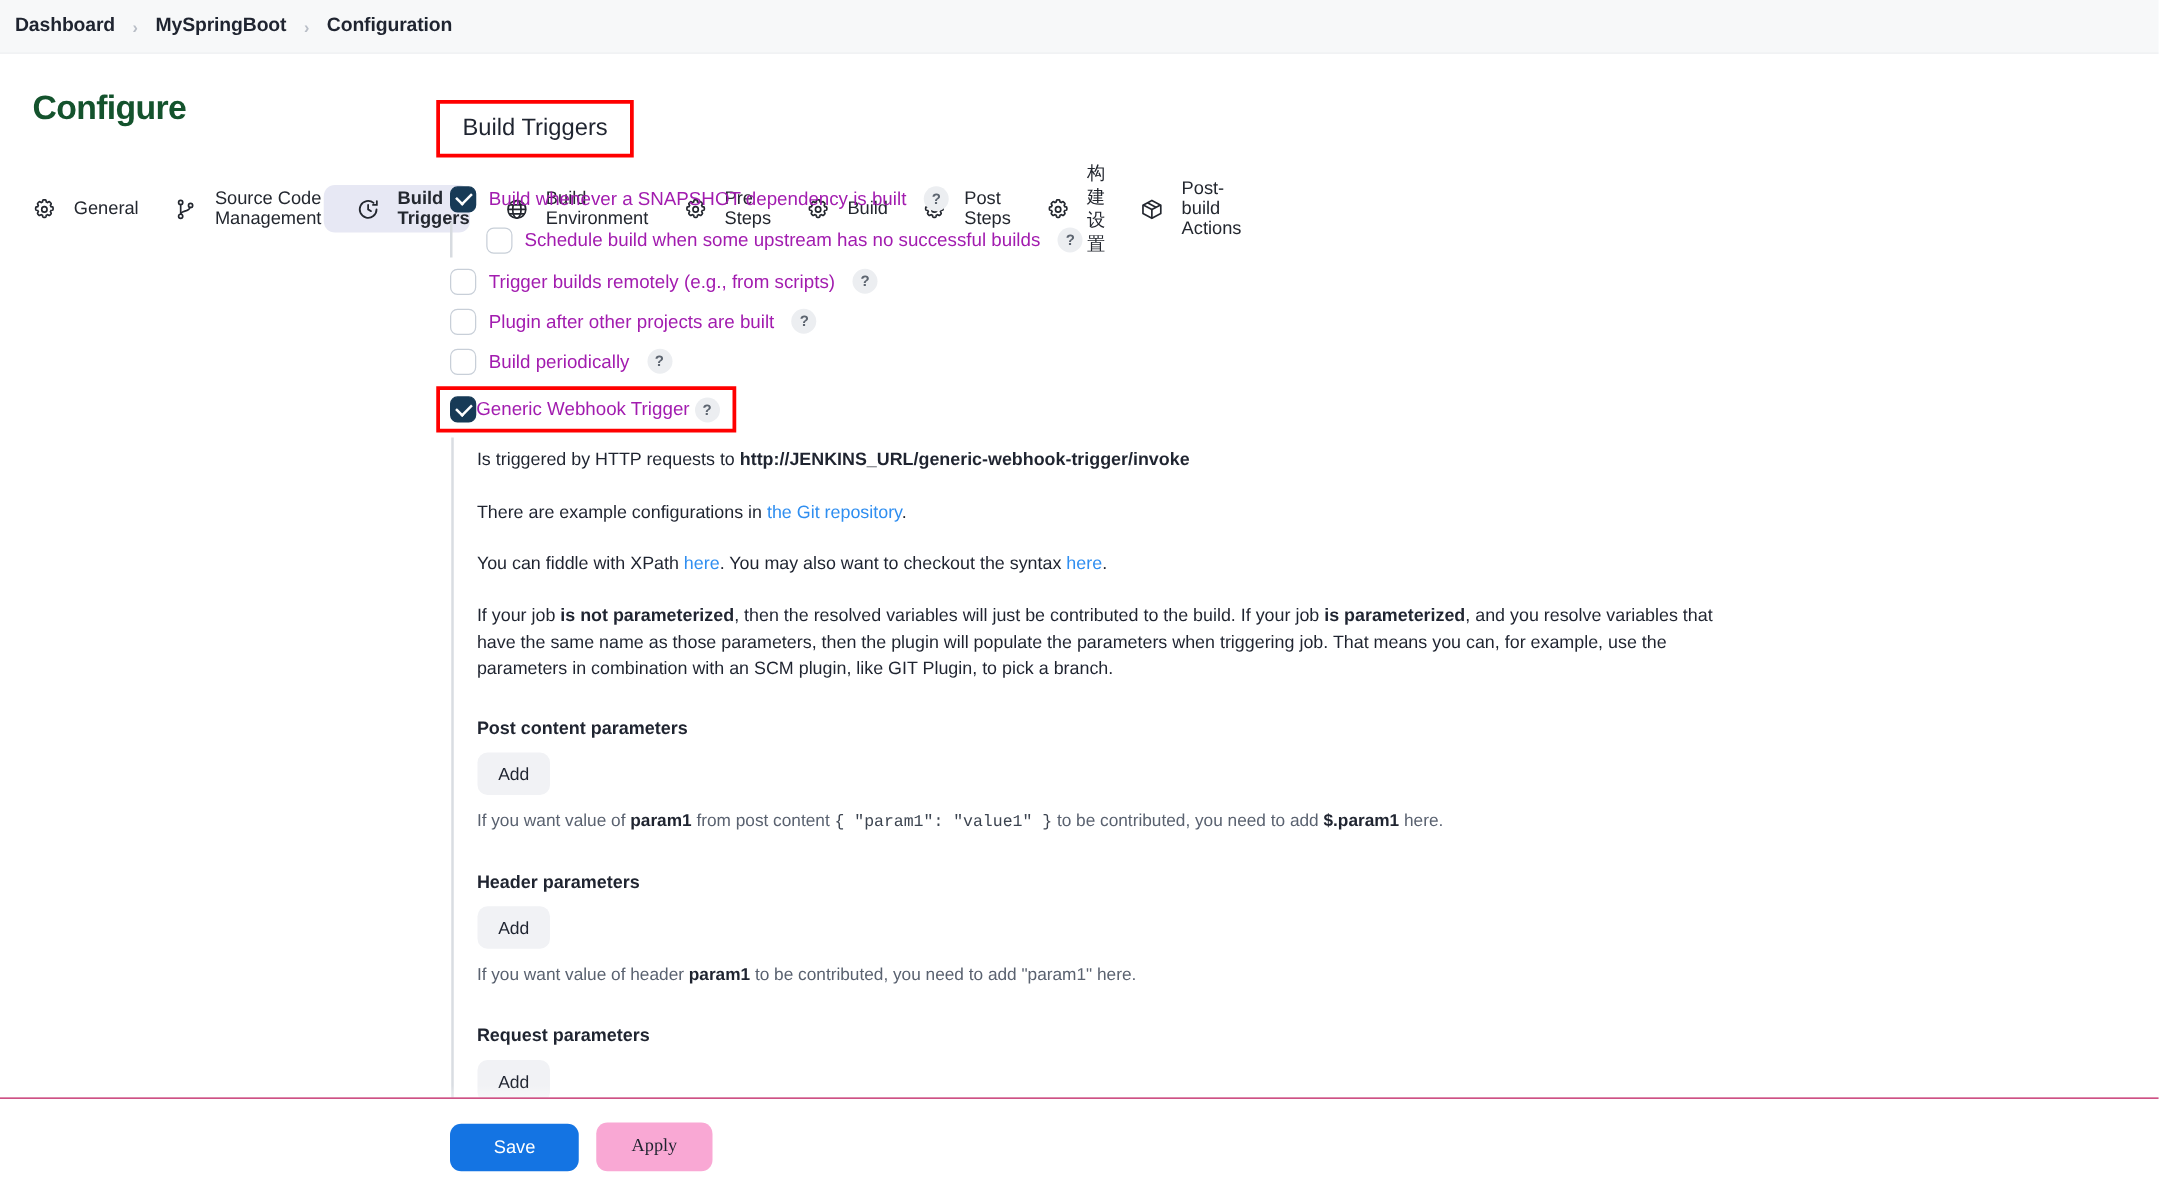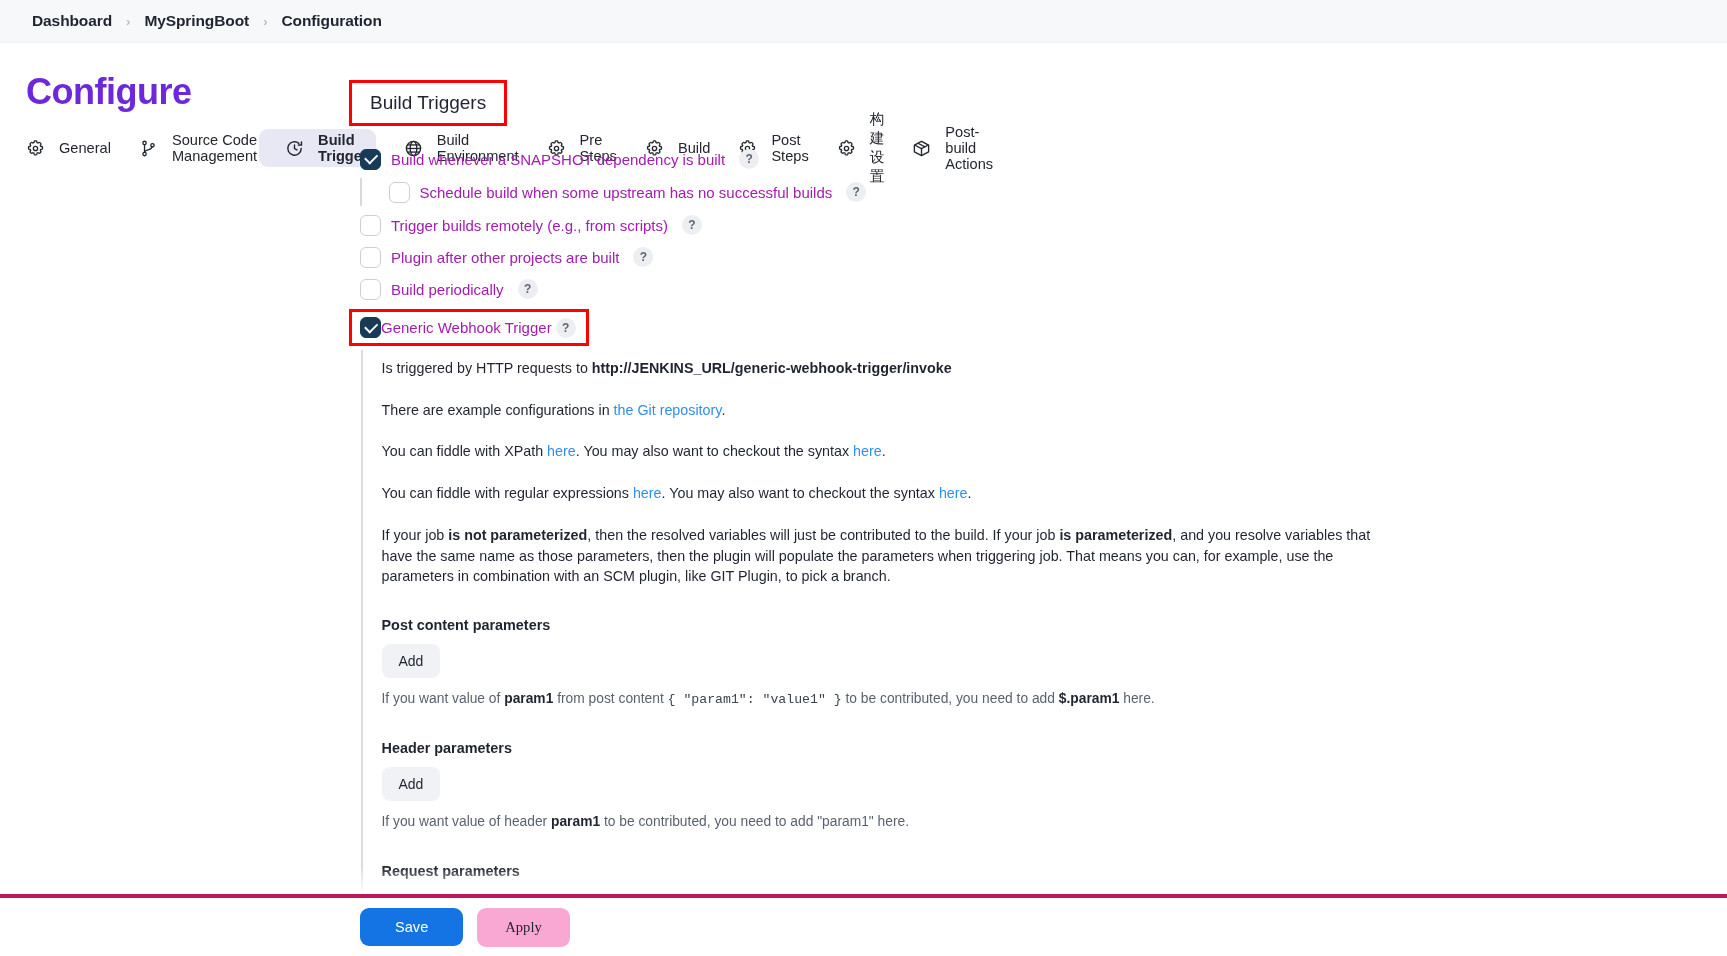--- a/index.html
+++ b/index.html
@@ -9,40 +9,40 @@
     background: #ffffff;
     color: #1f2430;
     overflow: hidden;
   }
   .page { position: relative; width: 1727px; height: 956px; }
 
   
   .breadcrumb-bar {
     height: 43px; background: #f7f8f9;
     display: flex; align-items: center;
-    padding-left: 28px; gap: 0px;
+    padding-left: 8px; gap: 0px;
     border-bottom: 1px solid #eef0f2;
   }
   .crumb {
     font-size: 15.5px; font-weight: 600; color: #1f2430;
     letter-spacing: -0.1px; padding: 0 4px; white-space: nowrap;
   }
   .crumb-sep {
     color: #b9bec7; font-size: 13px; font-weight: 700;
     padding: 0 10px; user-select: none;
   }
 
   
   .body-wrap { display: flex; height: 913px; }
 
   
   .sidebar { width: 340px; padding: 28px 0 0 0; flex: 0 0 340px; }
   .sidebar-title {
-    font-size: 36px; font-weight: 700; letter-spacing: -0.5px;
-    padding: 0 0 0 26px; margin-bottom: 16px; color: #6d28d9;
+    font-size: 27px; font-weight: 700; letter-spacing: -0.5px;
+    padding: 0 0 0 26px; margin-bottom: 46px; color: #14532d;
   }
   .nav { display: flex; flex-direction: row; gap: 2px; padding-right: 32px; }
   .nav-item {
     display: flex; align-items: center; gap: 14px;
     height: 38px; padding-left: 26px;
     border-radius: 9px; cursor: pointer;
     font-size: 14.6px; color: #23272f; font-weight: 400;
   }
   .nav-item.active { background: #e7e8f4; font-weight: 600; }
   .nav-ico { width: 19px; height: 19px; flex: 0 0 19px; display: block; color: #23272f; }
@@ -113,22 +113,22 @@
   .btn-add {
     background: #f1f2f5; border: none; border-radius: 8px;
     font-family: inherit; font-size: 14px; color: #1f2430;
     padding: 9px 17px; cursor: pointer;
   }
   .hint { font-size: 13.8px; color: #5a6270; margin-top: 11px; line-height: 1.5; }
   .hint b { color: #1f2430; font-weight: 700; }
 
   
   .bottom-bar {
-    position: absolute; left: 0; right: 0; bottom: 0; height: 62px;
-    background: #fff; border-top: 4px solid #be185d;
+    position: absolute; left: 0; right: 0; bottom: 0; height: 78px;
+    background: #fff; border-top: 1px solid #be185d;
     display: flex; align-items: center; padding-left: 360px; gap: 14px;
   }
   .btn-save {
     background: #1474e3; color: #fff; border: none; border-radius: 9px;
     font-family: inherit; font-size: 14.6px; font-weight: 400;
     padding: 11px 35px; cursor: pointer;
   }
   .btn-apply {
     background: #f9a8d4; color: #1f2430; border: none; border-radius: 9px;
     font-family: Liberation Serif, serif; font-size: 14.6px;
@@ -325,23 +325,20 @@
 
             <div class="p">
               <span>There are example configurations in </span><a class="lnk">the Git repository</a><span>.</span>
             </div>
 
 
             <div class="p">
               <span>You can fiddle with XPath </span><a class="lnk">here</a><span>. You may also want to checkout the syntax </span><a class="lnk">here</a><span>.</span>
             </div>
 
-            <div class="p">
-              <span>You can fiddle with regular expressions </span><a class="lnk">here</a><span>. You may also want to checkout the syntax </span><a class="lnk">here</a><span>.</span>
-            </div>
 
             <div class="p">
               <span>If your job </span><b>is not parameterized</b><span>, then the resolved variables will just be contributed to the build. If your job </span><b>is parameterized</b><span>, and you resolve variables that have the same name as those parameters, then the plugin will populate the parameters when triggering job. That means you can, for example, use the parameters in combination with an SCM plugin, like GIT Plugin, to pick a branch.</span>
             </div>
 
             
             <div class="sub-head">Post content parameters</div>
             <button class="btn-add">Add</button>
             <div class="hint">
               <span>If you want value of </span><b>param1</b><span> from post content </span><code class="mono">{ "param1": "value1" }</code><span> to be contributed, you need to add </span><b>$.param1</b><span> here.</span>

